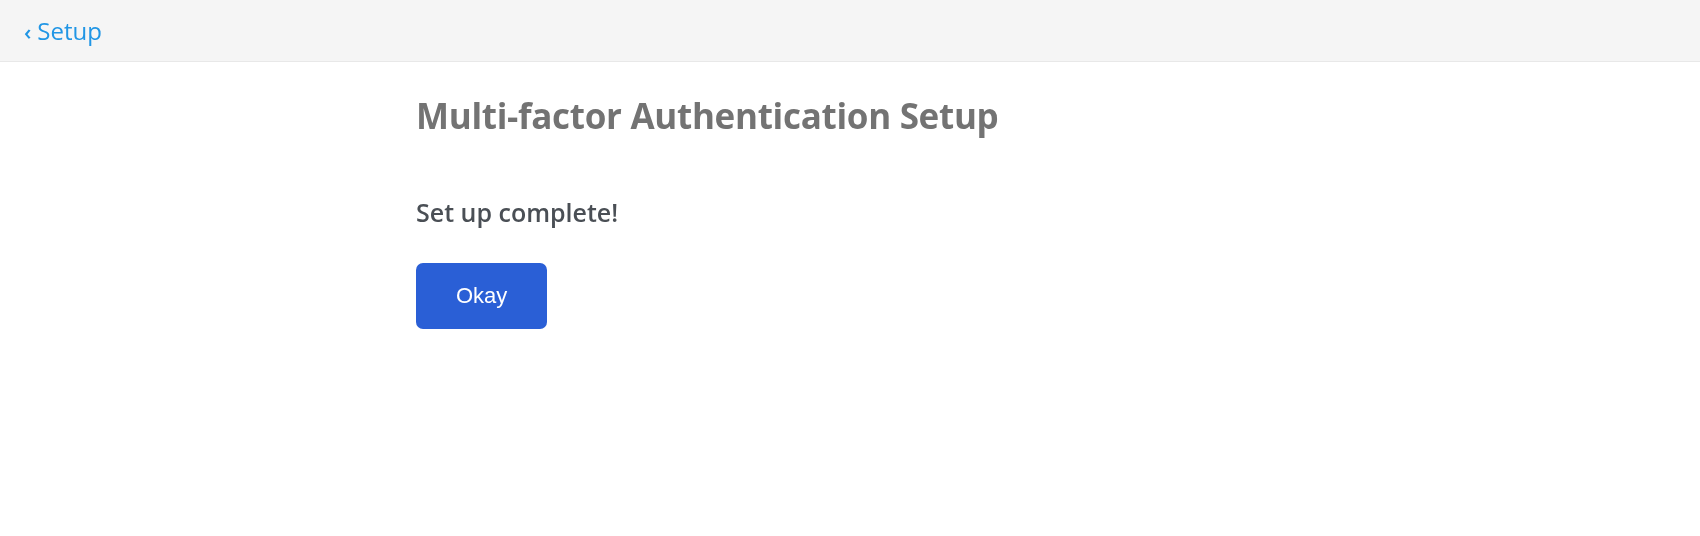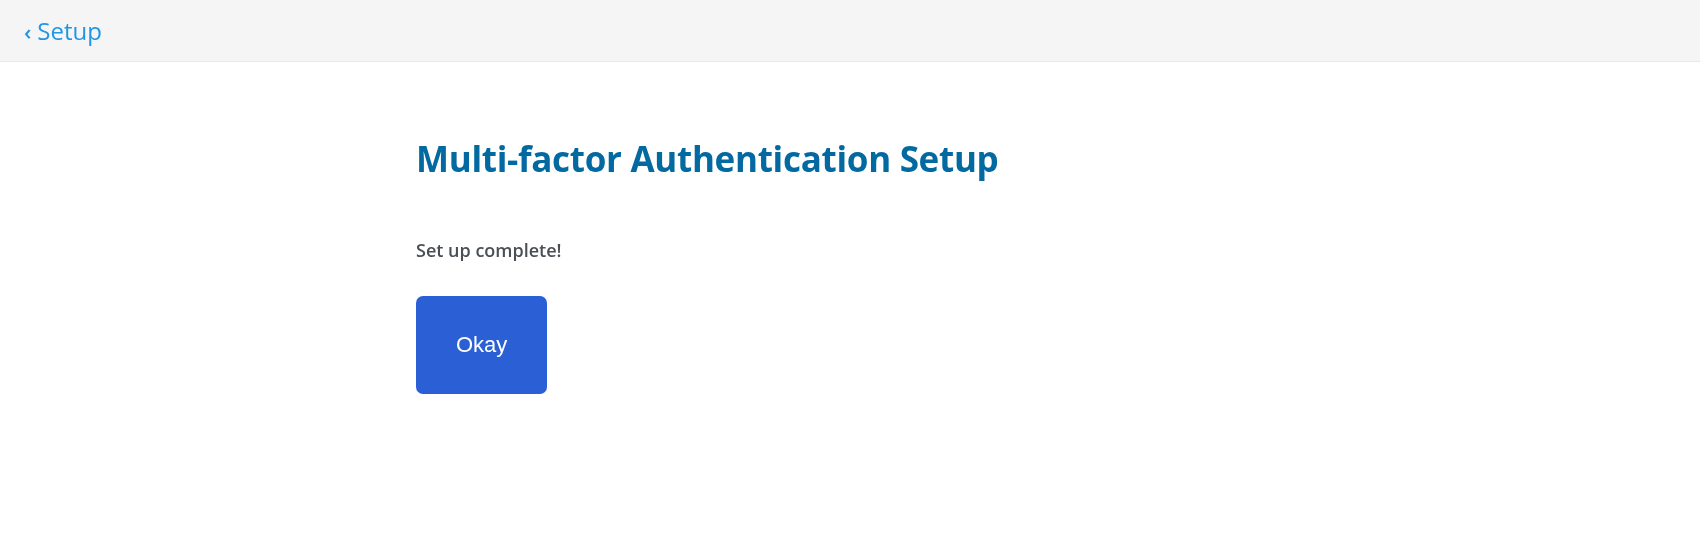--- a/index.html
+++ b/index.html
@@ -38,45 +38,44 @@
       line-height: 1;
     }
     .content {
       max-width: 740px;
       margin-left: 416px;
       padding-top: 30px;
     }
     .page-title {
       font-size: 35px;
       font-weight: 700;
-      color: #0369a1;
+      color: #737373;
       letter-spacing: -0.3px;
       margin-bottom: 56px;
-      margin-top: 43px;
     }
     .subtitle {
-      font-size: 18px;
+      font-size: 25px;
       font-weight: 600;
       color: #4a4f55;
       margin-bottom: 34px;
     }
     .body-text {
       font-size: 22px;
       font-weight: 400;
       color: #4a4f55;
       line-height: 1.55;
       max-width: 680px;
       margin-bottom: 42px;
     }
     .primary-button {
       background: #2a5fd6;
       color: #ffffff;
       border: none;
       border-radius: 7px;
-      padding: 36px 40px;
+      padding: 20px 40px;
       font-size: 22px;
       font-weight: 500;
       cursor: pointer;
       display: inline-block;
     }
   </style>
 </head>
 <body>
 
 <div class="top-bar">

